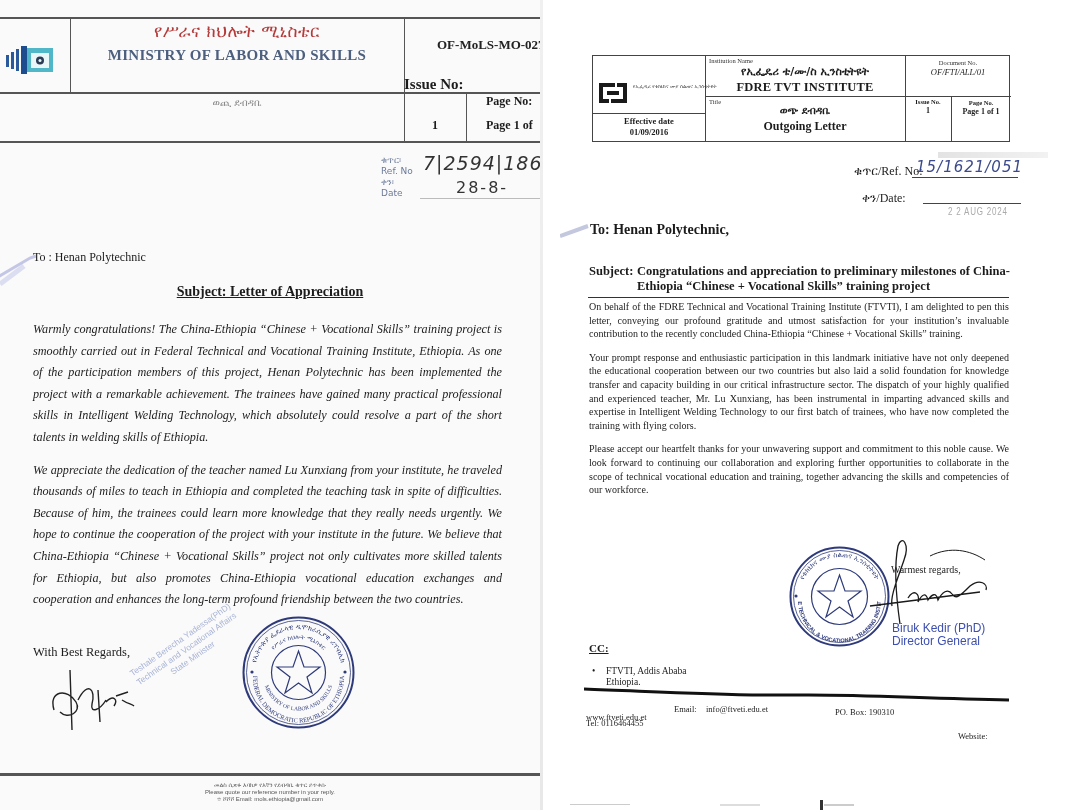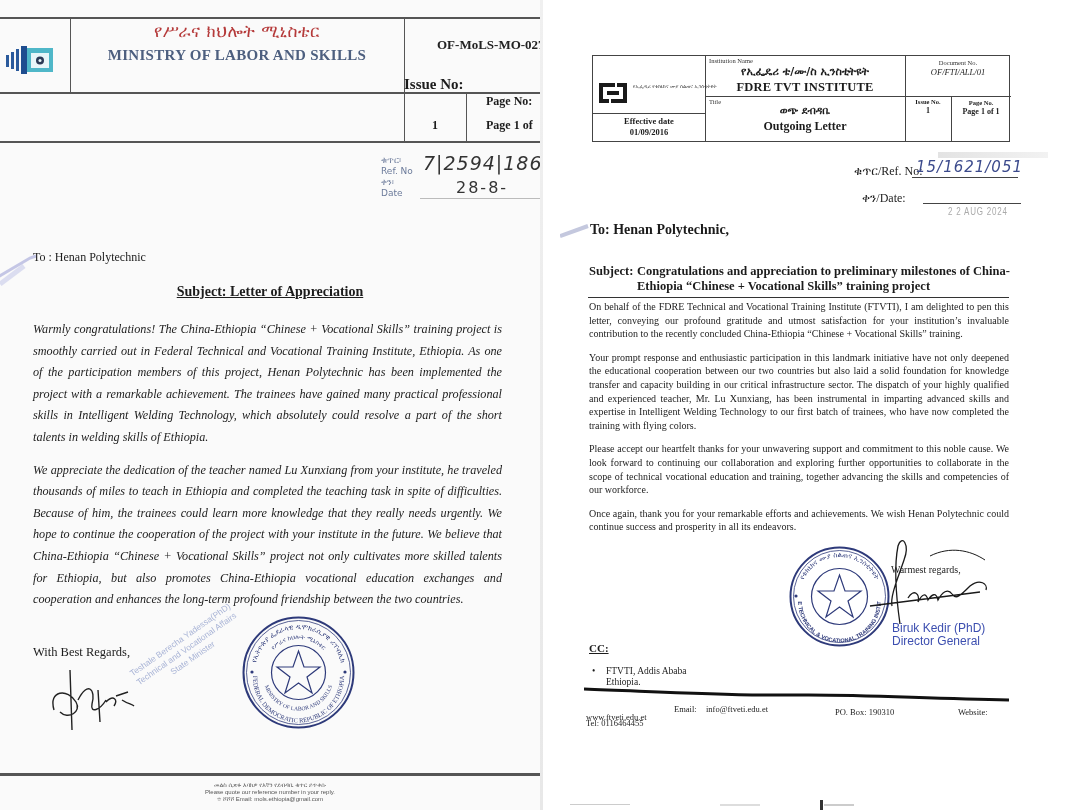--- a/index.html
+++ b/index.html
@@ -92,21 +92,21 @@
   .r-cc-lbl { position: absolute; left: 49px; top: 642px; font-size: 11px; font-weight: bold; text-decoration: underline; }
   .r-cc-item { position: absolute; left: 66px; top: 666px; font-size: 9.5px; line-height: 11px; }
   .r-cc-bullet { position: absolute; left: -14px; top: 0; }
   .r-footer-wave { position: absolute; left: 44px; top: 686px; width: 425px; height: 18px; }
   .r-footer-row { position: absolute; left: 46px; top: 702px; width: 425px; font-size: 8.5px; line-height: 10px; }
   .r-f-tel { position: absolute; left: 0; top: 16px; white-space: nowrap; }
   .r-f-web { position: absolute; left: 0; top: 10px; white-space: nowrap; }
   .r-f-email-lbl { position: absolute; left: 88px; top: 2px; white-space: nowrap; }
   .r-f-email { position: absolute; left: 120px; top: 2px; white-space: nowrap; }
   .r-f-po { position: absolute; left: 249px; top: 5px; white-space: nowrap; }
-  .r-f-website { position: absolute; left: 372px; top: 5px; white-space: nowrap; }
+  .r-f-website { position: absolute; left: 372px; top: 29px; white-space: nowrap; }
   .r-motto { position: absolute; left: 0; top: 737px; width: 540px; text-align: center; font-size: 10.5px; font-weight: bold; }
   .r-bottom-marks { position: absolute; left: 0; top: 800px; width: 540px; height: 10px; }
 </style>
 </head>
 <body>
 
 <div class="left-doc">
   <div class="l-header">
     <div class="l-topline"></div>
     <div class="l-midline"></div>
@@ -122,20 +122,21 @@
       <rect x="15" y="3" width="6" height="28" fill="#1e4d8f"></rect>
       <rect x="21" y="5" width="26" height="24" fill="#4fb7c8"></rect>
       <rect x="25" y="10" width="18" height="15" fill="#e8f6f8"></rect>
       <circle cx="34" cy="17.5" r="4" fill="#2b3a55"></circle>
       <circle cx="34" cy="17.5" r="1.5" fill="#e8f6f8"></circle>
     </svg>
 
     <div class="l-amh-title">የሥራና ክህሎት ሚኒስቴር</div>
     <div class="l-eng-title">MINISTRY OF LABOR AND SKILLS</div>
     <div class="l-docno">OF-MoLS-MO-027</div>
+    <div class="l-amh-sub">ወጪ ደብዳቤ</div>
     <div class="l-issue-lbl">Issue No:</div>
     <div class="l-issue-val">1</div>
     <div class="l-page-lbl">Page No:</div>
     <div class="l-page-val">Page 1 of</div>
   </div>
 
   <div class="l-ref-labels">
     <div>ቁጥር፡</div>
     <div>Ref. No</div>
     <div>ቀን፡</div>
@@ -249,21 +250,20 @@
   <div class="r-subject">
     <span class="r-subj-lbl">Subject:</span>
     <span class="r-subj-txt">Congratulations and appreciation to preliminary milestones of China-Ethiopia “Chinese + Vocational Skills” training project</span>
   </div>
   <div class="r-subj-line"></div>
 
   <div class="r-body">
     <p>On behalf of the FDRE Technical and Vocational Training Institute (FTVTI), I am delighted to pen this letter, conveying our profound gratitude and utmost satisfaction for your institution’s invaluable contribution to the recently concluded China-Ethiopia “Chinese + Vocational Skills” training.</p>
     <p>Your prompt response and enthusiastic participation in this landmark initiative have not only deepened the educational cooperation between our two countries but also laid a solid foundation for knowledge transfer and capacity building in our critical infrastructure sector. The dispatch of your highly qualified and experienced teacher, Mr. Lu Xunxiang, has been instrumental in imparting advanced skills and expertise in Intelligent Welding Technology to our first batch of trainees, who have now completed the training with flying colors.</p>
     <p>Please accept our heartfelt thanks for your unwavering support and commitment to this noble cause. We look forward to continuing our collaboration and exploring further opportunities to collaborate in the scope of technical vocational education and training, together advancing the skills and competencies of our workforce.</p>
-    <p>Once again, thank you for your remarkable efforts and achievements. We wish Henan Polytechnic could continue success and prosperity in all its endeavors.</p>
   </div>
 
   <svg class="r-seal" viewBox="0 0 103 103">
     <defs>
       <path id="rsealTop" d="M 12 51.5 A 39.5 39.5 0 0 1 91 51.5"></path>
       <path id="rsealBot" d="M 10 56 A 41.5 41.5 0 0 0 93 56"></path>
     </defs>
     <circle cx="51.5" cy="51.5" r="49" stroke="#2e3a7a" stroke-width="2" fill="none"></circle>
     <circle cx="51.5" cy="51.5" r="46" stroke="#2e3a7a" stroke-width="0.8" fill="none"></circle>
     <circle cx="51.5" cy="51.5" r="28" stroke="#2e3a7a" stroke-width="1.2" fill="none"></circle>

